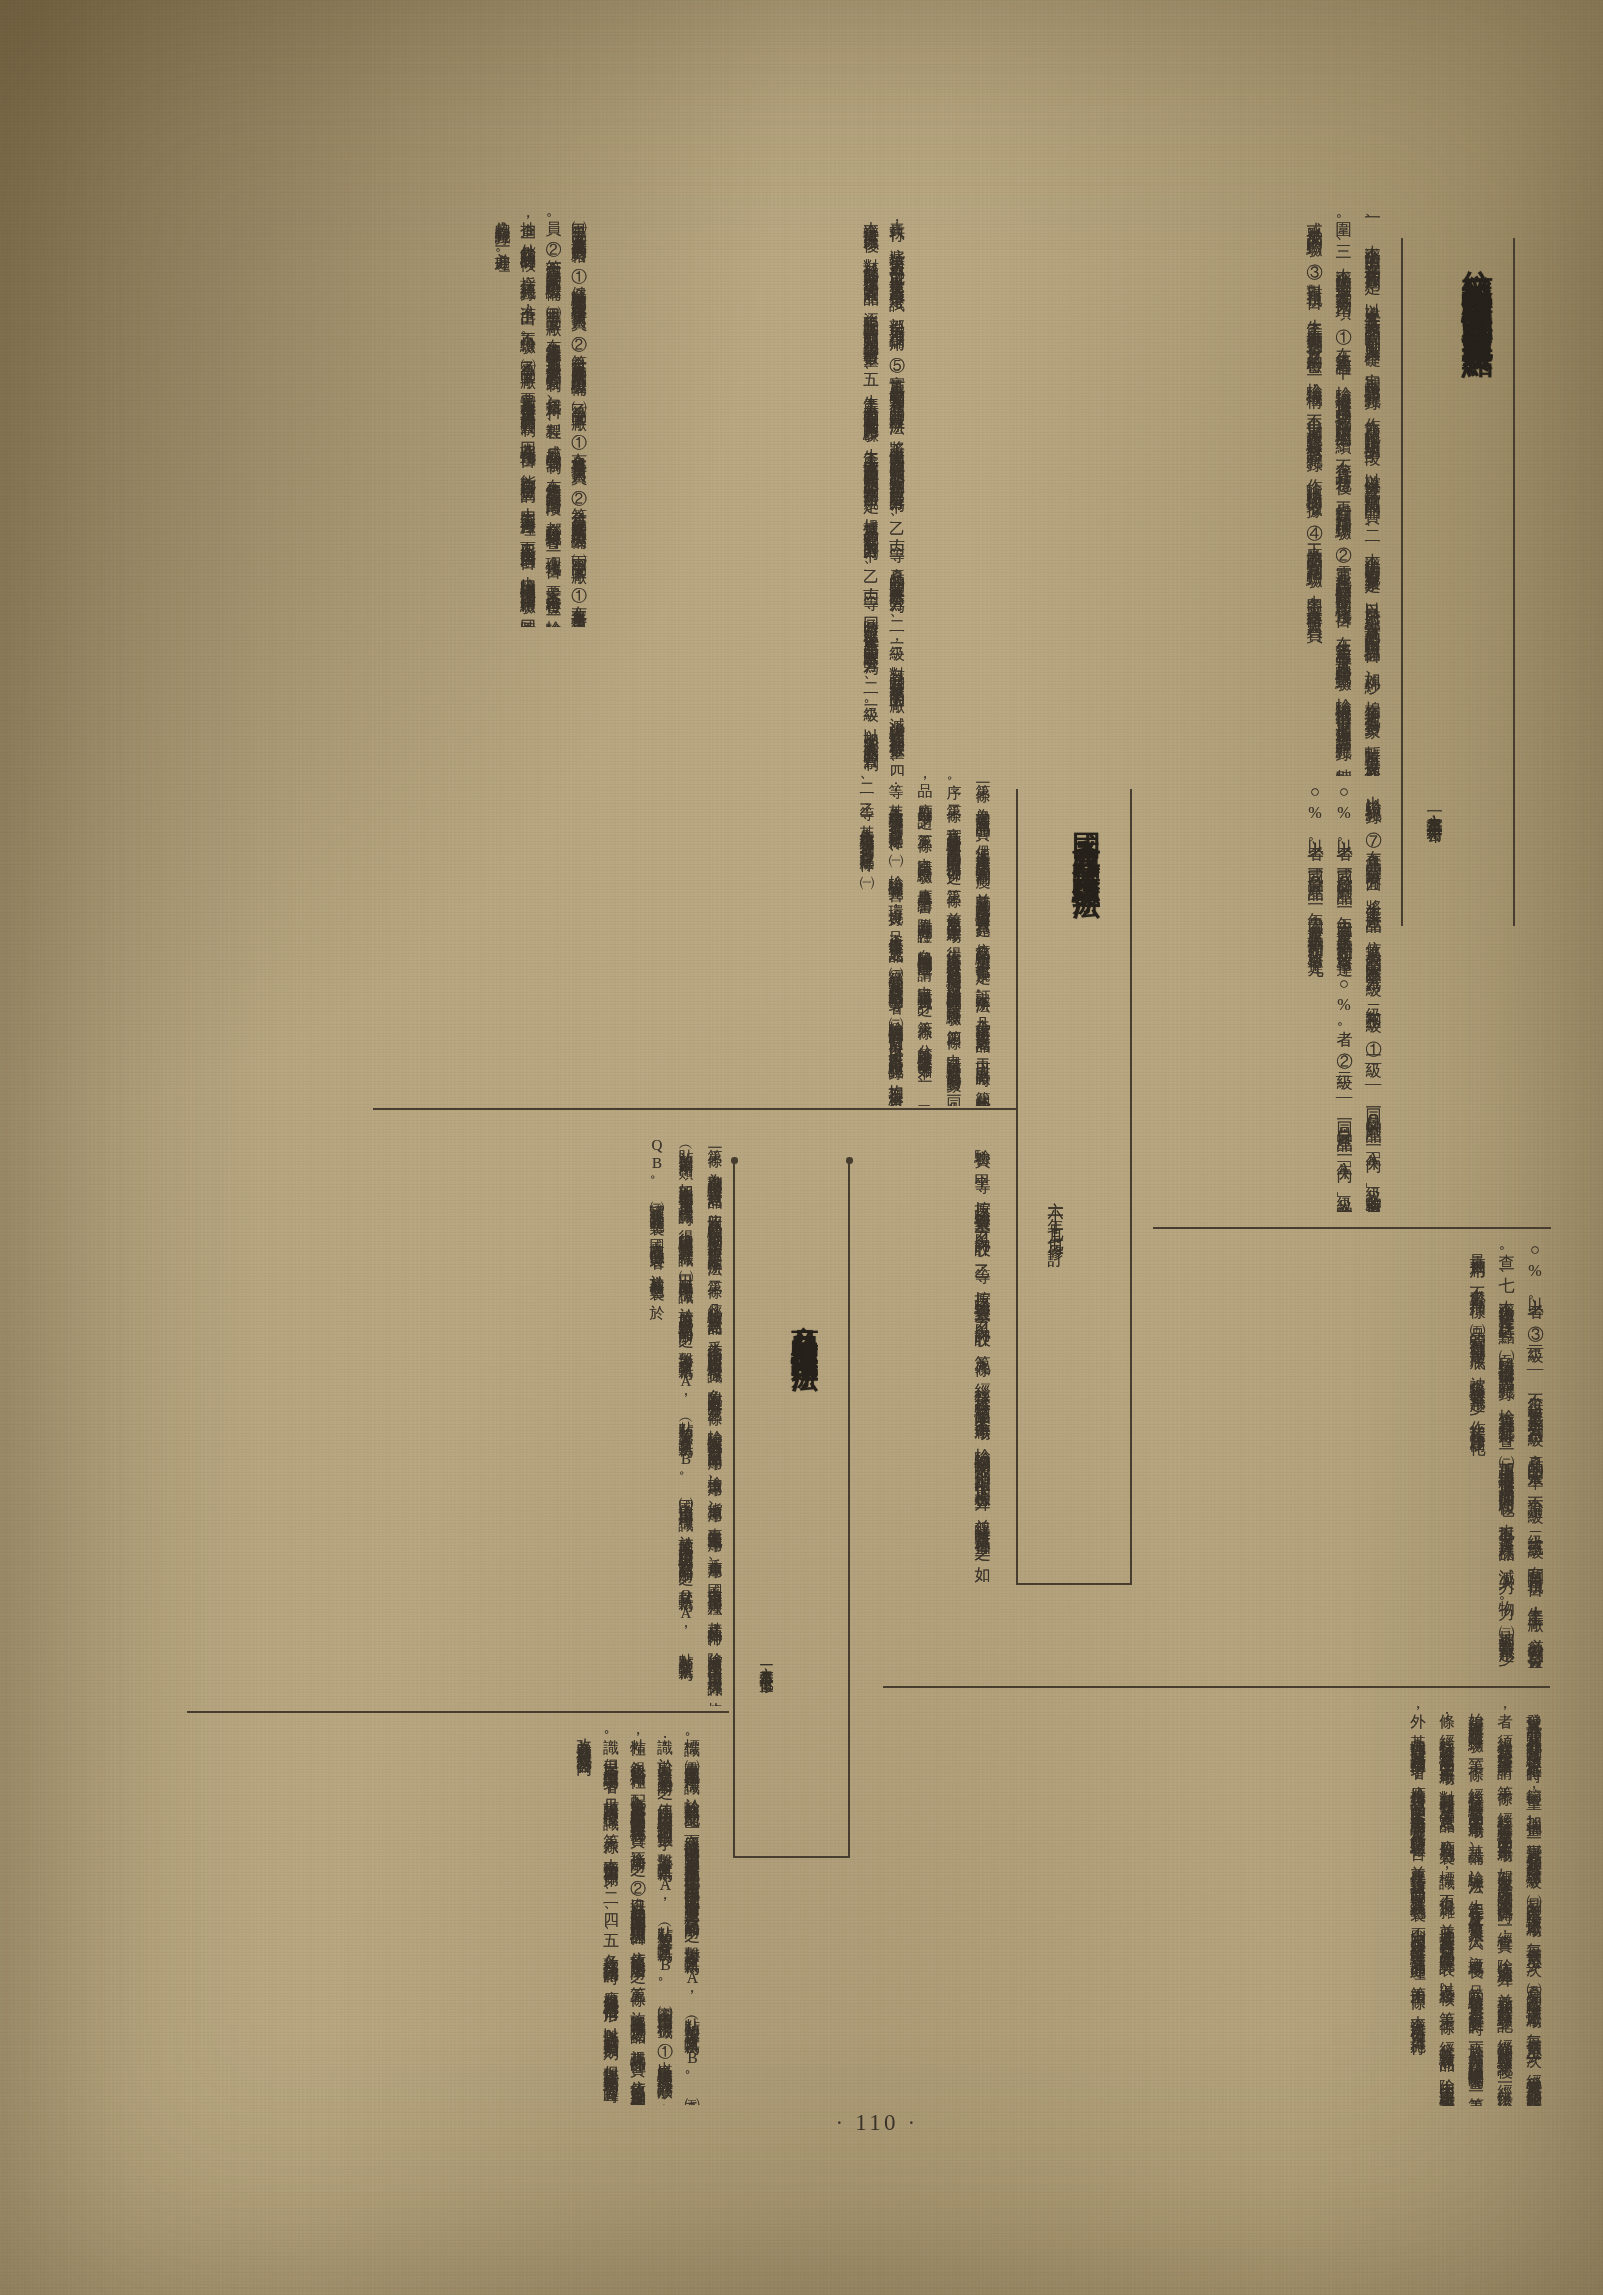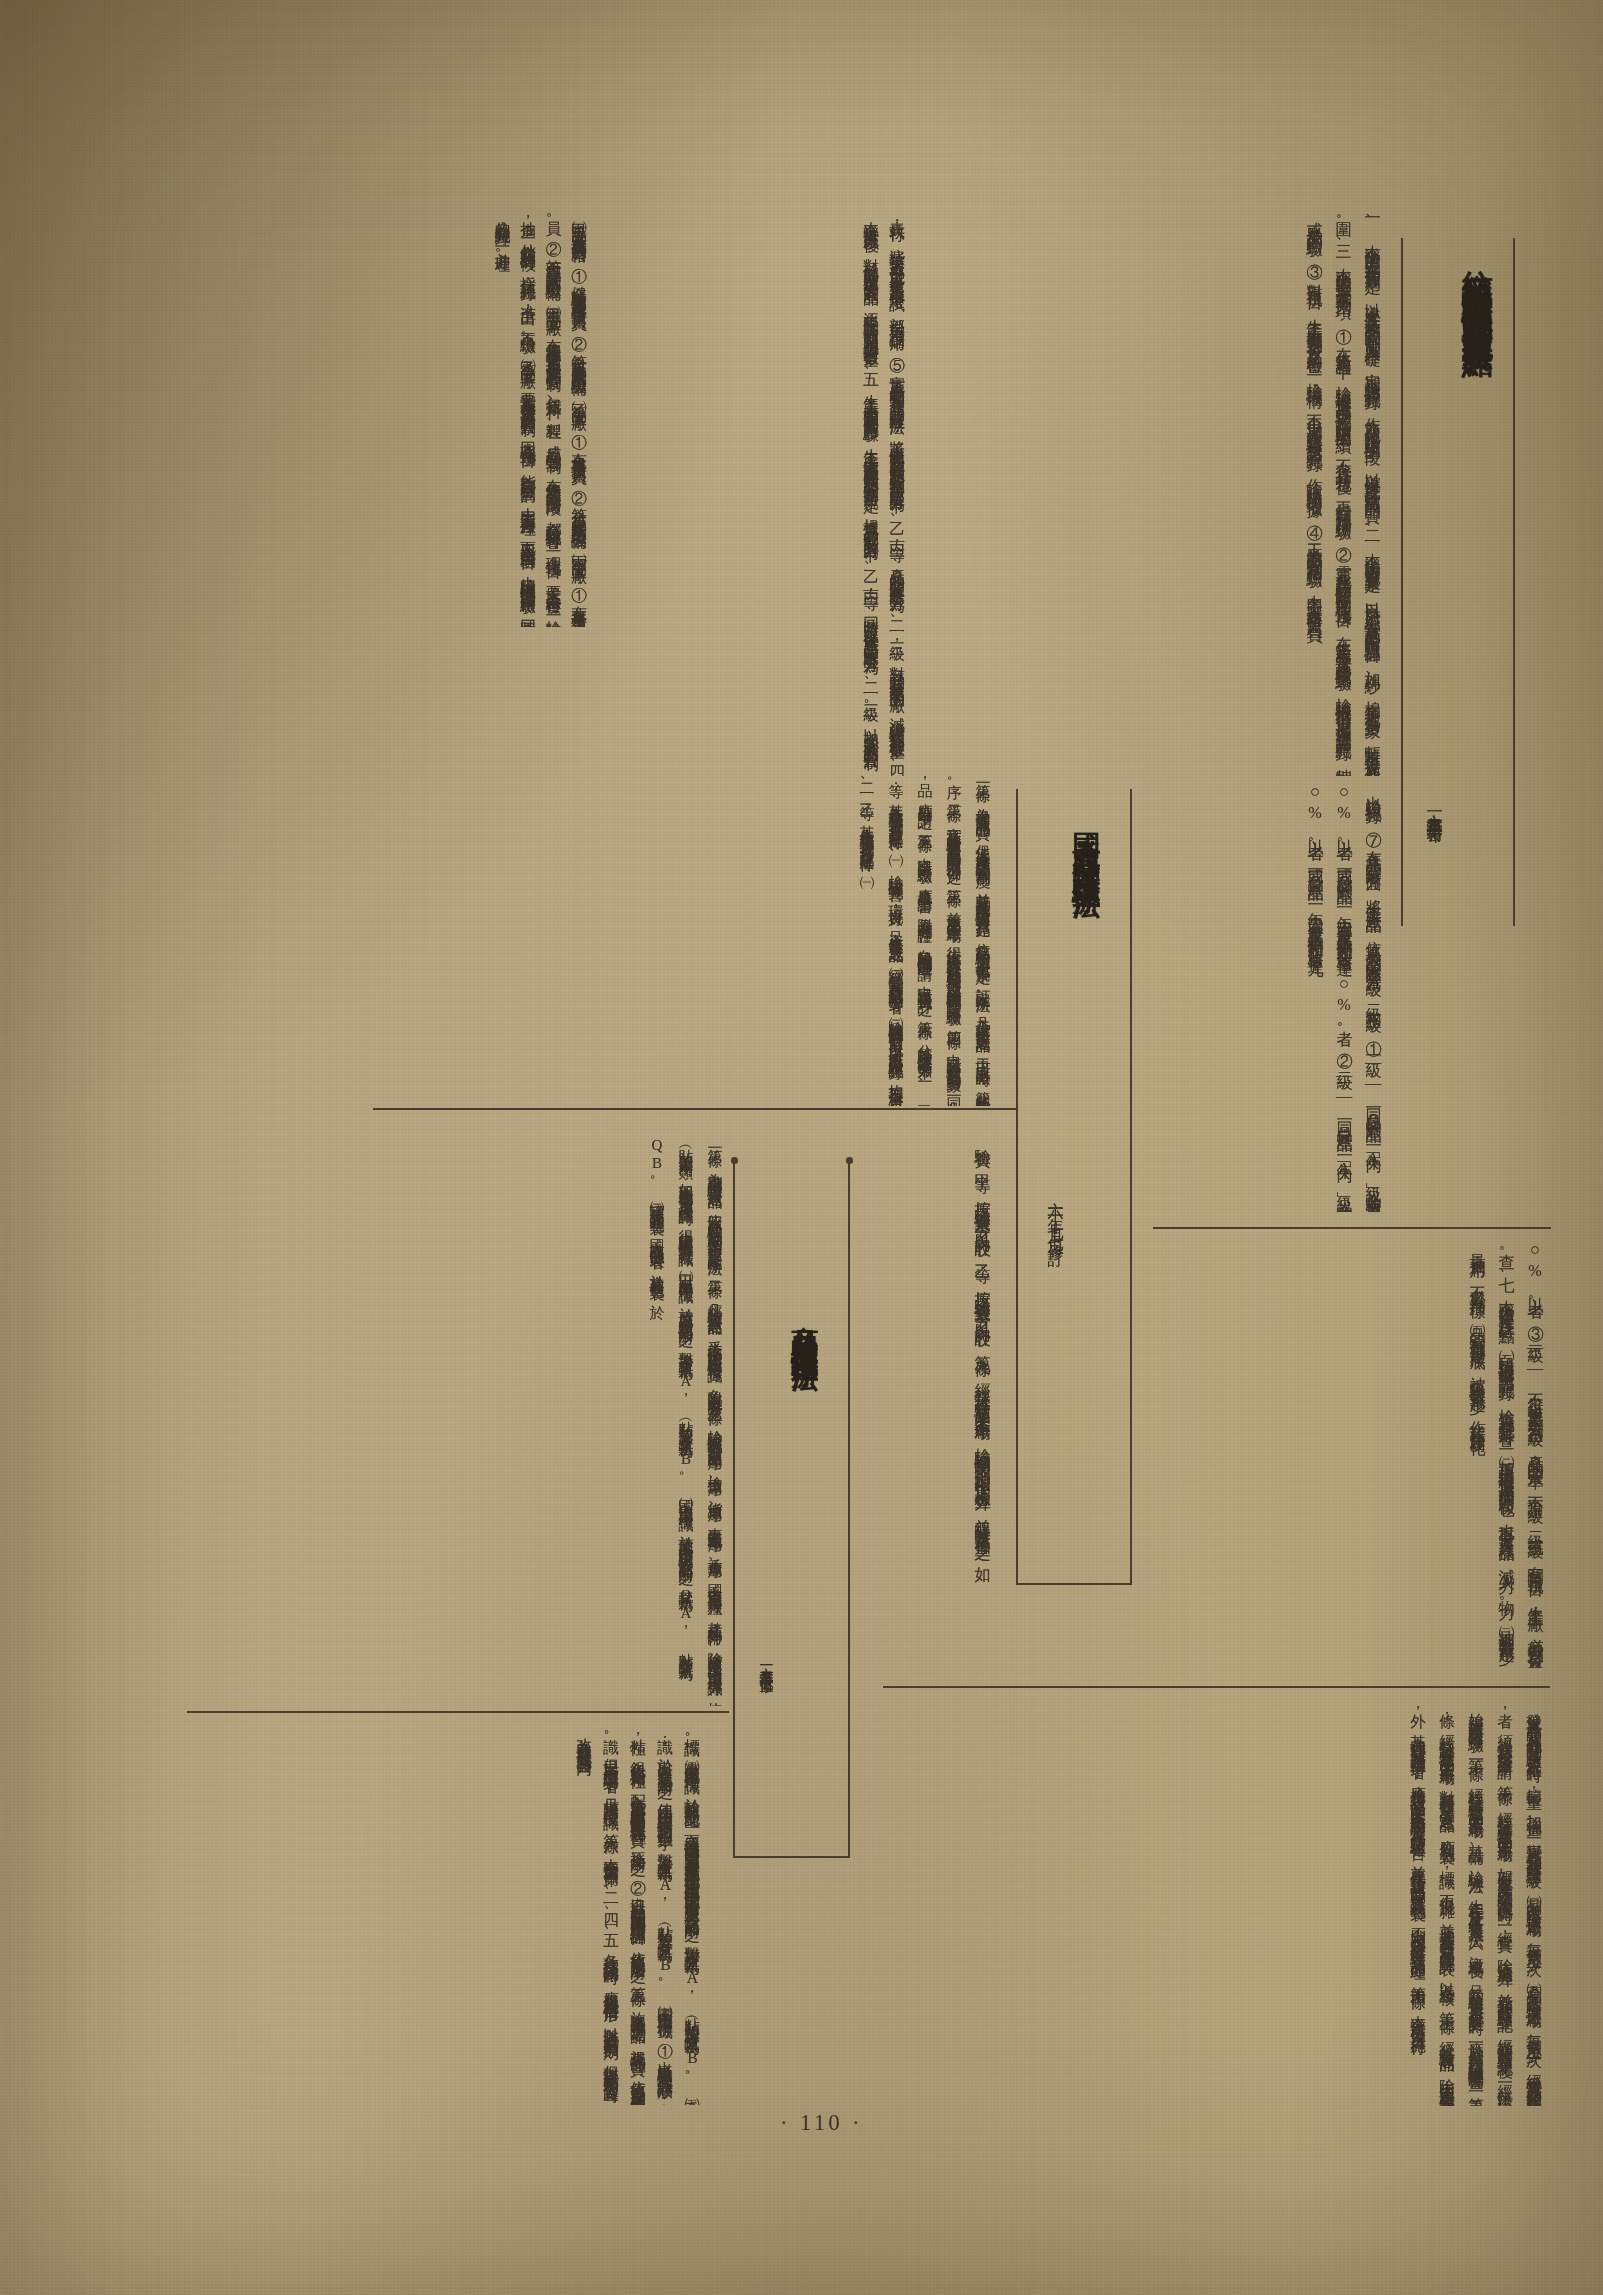--- a/index.html
+++ b/index.html
@@ -44,22 +44,22 @@
   .h2{
     font-size:28px;letter-spacing:6.5px;line-height:1;
     font-weight:bold;color:#26211a;
     text-shadow:0 0 1.1px rgba(38,33,26,.6);
   }
   .dateline{font-size:16.2px;letter-spacing:2.2px;line-height:1.15;color:#352f26;}
   .rule-h{position:absolute;background:#46три;background:#463d2e;height:2.2px;}
   .rule-v{position:absolute;background:#463d2e;width:2.2px;}
   .dot-finial{position:absolute;width:6.5px;height:6.5px;border-radius:50%;background:#463d2e;}
   .pageno{
-    position:absolute;left:780px;top:2110px;width:130px;
-    font-size:23px;letter-spacing:3.2px;color:#3a332a;
+    position:absolute;left:812px;top:2110px;width:130px;
+    text-align:center;font-size:23px;letter-spacing:3.2px;color:#3a332a;
     font-family:"Liberation Serif","DejaVu Serif",serif;
   }
 </style>
 </head>
 <body>
 
 <div class="paper"></div>
 
 <div class="rule-v" style="left:1513px;top:238px;height:688px;"></div>
 <div class="rule-v" style="left:1401px;top:238px;height:688px;"></div>

